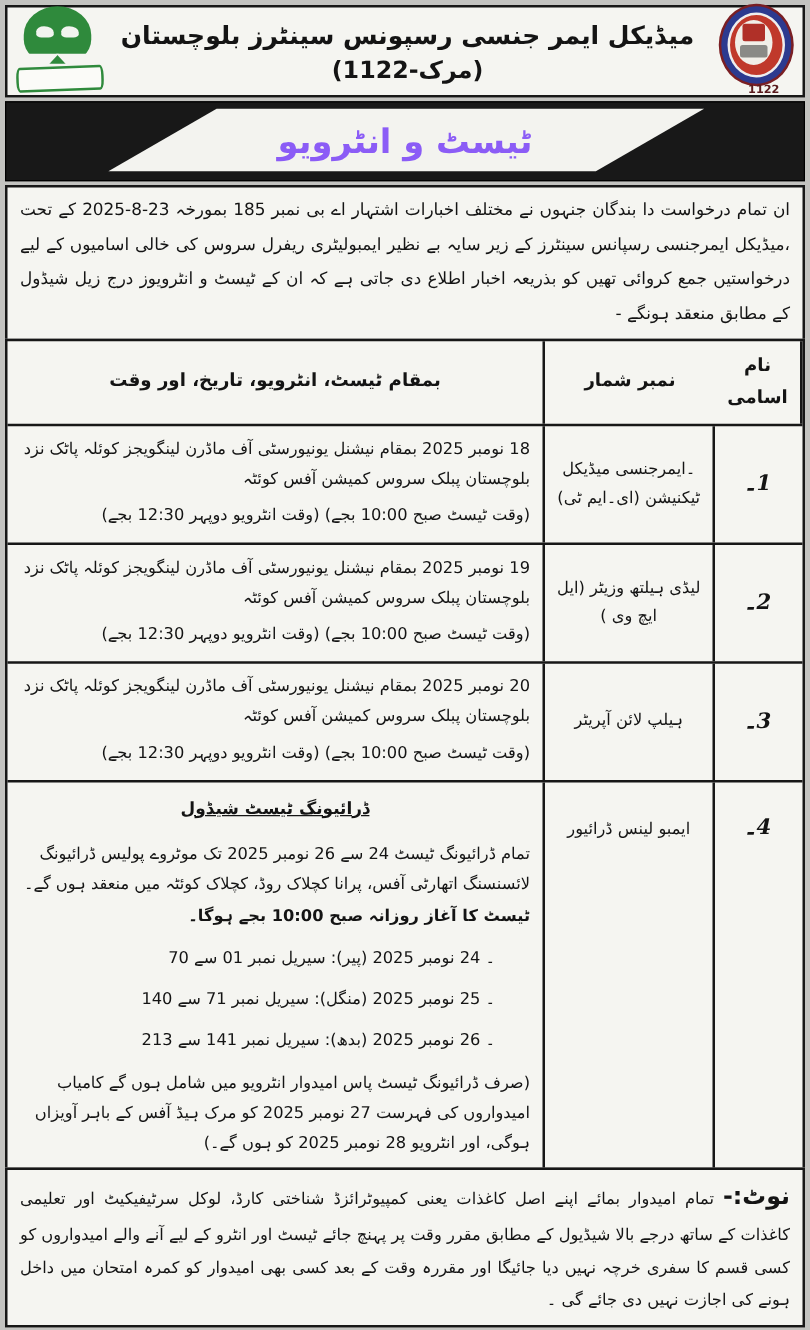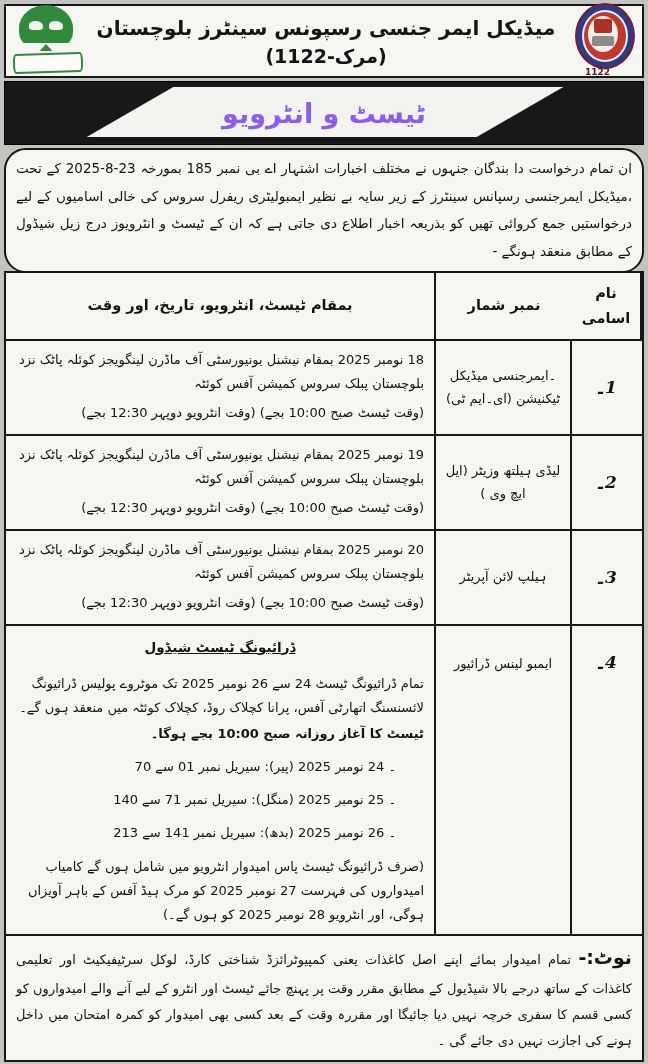--- a/index.html
+++ b/index.html
@@ -27,29 +27,29 @@
   .camel.c1{left:10px;}
   .camel.c2{left:30px;}
   .scroll{position:absolute;left:2px;top:50px;width:66px;height:16px;background:#fbfbf8;border:2px solid #2f8a3c;border-radius:3px/8px;transform:rotate(-2deg);}
   
   .logo-right{width:66px;height:80px;position:relative;flex:0 0 auto;}
   .ring-outer{position:absolute;left:4px;top:2px;width:56px;height:62px;border-radius:50%;background:#2c3a8f;border:2px solid #7a1f24;}
   .ring-red{position:absolute;left:11px;top:9px;width:42px;height:48px;border-radius:50%;background:#c0392b;border:2px solid #eee;}
   .ring-core{position:absolute;left:17px;top:15px;width:30px;height:36px;border-radius:50%;background:#f1efe8;}
   .shield{position:absolute;left:23px;top:18px;width:18px;height:14px;background:#b03028;border-radius:2px;}
   .van{position:absolute;left:21px;top:35px;width:22px;height:10px;background:#8a8a86;border-radius:2px;}
-  .badge-num{position:absolute;left:14px;right:0;top:66px;text-align:left;font-size:9px;font-weight:bold;color:#5a1b1e;}
+  .badge-num{position:absolute;left:14px;right:0;top:66px;text-align:center;font-size:9px;font-weight:bold;color:#5a1b1e;}
 
   
   .banner{height:62px;background:#181818;position:relative;margin-top:3px;overflow:hidden;border:1px solid #000;}
   .par{position:absolute;left:125px;top:5px;width:390px;height:50px;background:#f3f3ef;transform:skewX(-60deg);}
   .banner-text{position:absolute;inset:0;display:flex;align-items:center;justify-content:center;font-size:27px;font-weight:bold;color:#8b5cf6;direction:rtl;}
 
   
-  .intro{margin-top:3px;padding:5px 10px;font-size:13.5px;line-height:2.05;direction:rtl;text-align:justify;font-weight:500;border-radius:22px;}
+  .intro{margin-top:3px;padding:5px 10px;font-size:13.5px;line-height:2.05;direction:rtl;text-align:justify;font-weight:500;}
 
   
   .table{margin-top:-2px;padding:0;}
   .grid-row{display:grid;grid-template-columns:1fr 136px 70px;border-bottom:2px solid #171717;}
   .grid-row:last-child{border-bottom:none;}
   .cell{box-sizing:border-box;}
   .c-details{border-right:2px solid #171717;padding:7px 10px;font-size:13px;line-height:1.85;direction:rtl;text-align:right;}
   .c-post{border-right:2px solid #171717;display:flex;align-items:center;justify-content:center;text-align:center;font-size:13px;direction:rtl;padding:4px;line-height:1.8;}
   .c-serial{display:flex;align-items:center;justify-content:center;font-size:17px;font-style:italic;font-weight:bold;font-family:"DejaVu Serif",serif;direction:ltr;}
   .serial-mark{position:relative;top:4px;margin-right:1px;}

